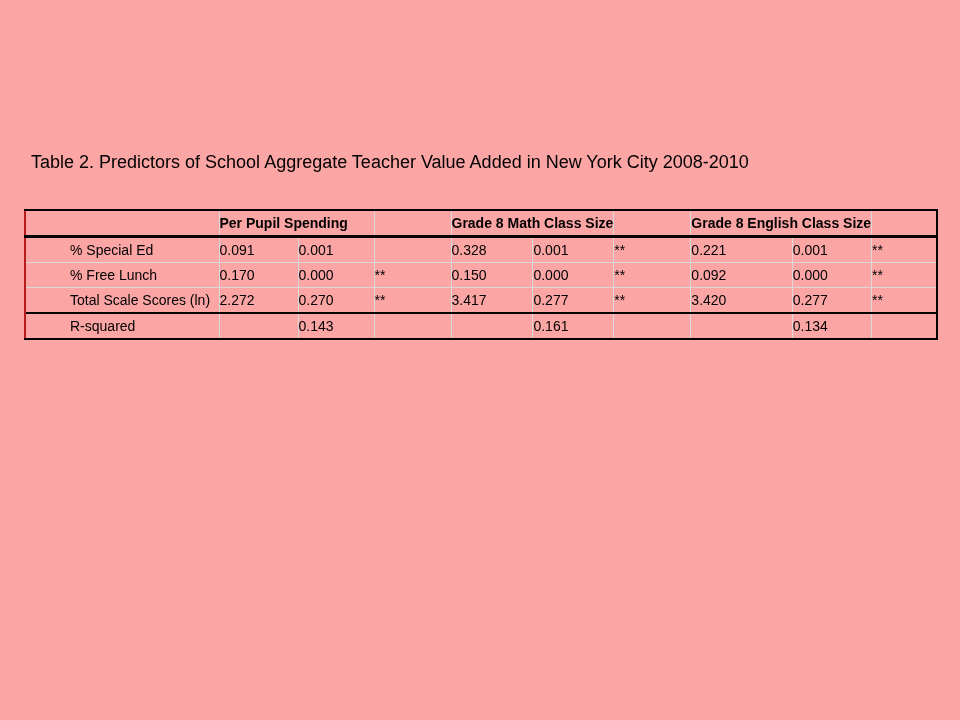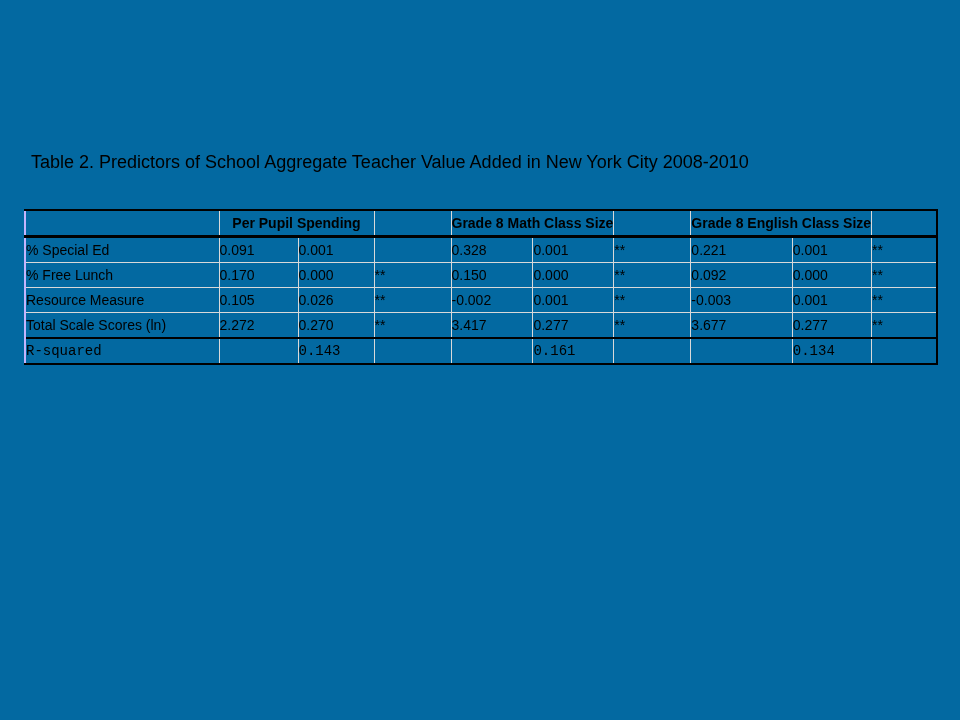--- a/index.html
+++ b/index.html
@@ -1,18 +1,18 @@
 <!DOCTYPE html>
 <html><head>
 <meta charset="utf-8">
 <style>
   * { margin:0; padding:0; box-sizing:border-box; }
   html,body { background:#ffffff; }
   .slide {
-    position:relative; width:960px; height:720px; background:#0369a1;
+    position:relative; width:960px; height:720px; background:#fca5a5;
     font-family:"Liberation Sans", sans-serif; color:#000000; overflow:hidden;
   }
   .title {
     position:absolute; left:31px; top:150px; font-size:18px; line-height:24px;
     color:#000000; white-space:nowrap;
   }
   table.results {
     position:absolute; left:24px; top:209px;
     border-collapse:collapse; table-layout:fixed;
     font-size:14px;
@@ -21,24 +21,24 @@
     height:24px; line-height:24px; padding:0;
     border:1px solid #d9d9d9;
     overflow:visible; white-space:nowrap;
     font-family:"Liberation Sans", sans-serif;
   }
   td.lbl  { text-align:left;  padding-left:4px;  }
   td.num  { padding-right:5px; }
   td.sig  { text-align:left;  padding-left:5px;  }
   td.grp  { font-weight:bold; text-align:left; padding-left:3px; }
   
-  tr.hdr td            { border-top:2px solid #000; border-bottom:3px solid #000;text-align:center; }
-  tr.boxed td:first-child, tr.hdr td:first-child { border-left:2px solid #c4b5fd; }
+  tr.hdr td            { border-top:2px solid #000; border-bottom:3px solid #000; }
+  tr.boxed td:first-child, tr.hdr td:first-child { border-left:2px solid #b91c1c;padding-left:44px; }
   tr.boxed td:last-child,  tr.hdr td:last-child  { border-right:2px solid #000; }
-  tr.rsq td            { border-top:2px solid #000; border-bottom:2px solid #000;font-family:Liberation Mono, monospace; }
+  tr.rsq td            { border-top:2px solid #000; border-bottom:2px solid #000; }
 </style>
 </head>
 <body>
 
 <div class="slide">
 
   <div class="title">Table 2. Predictors of School Aggregate Teacher Value Added in New York City 2008-2010</div>
 
   <table class="results">
     <colgroup>
@@ -85,42 +85,30 @@
       <td class="num">0.000</td>
       <td class="sig">**</td>
       <td class="num">0.150</td>
       <td class="num">0.000</td>
       <td class="sig">**</td>
       <td class="num">0.092</td>
       <td class="num">0.000</td>
       <td class="sig">**</td>
     </tr>
 
-    <tr class="boxed">
-      <td class="lbl">Resource Measure</td>
-      <td class="num">0.105</td>
-      <td class="num">0.026</td>
-      <td class="sig">**</td>
-      <td class="num">-0.002</td>
-      <td class="num">0.001</td>
-      <td class="sig">**</td>
-      <td class="num">-0.003</td>
-      <td class="num">0.001</td>
-      <td class="sig">**</td>
-    </tr>
 
     <tr class="boxed">
       <td class="lbl">Total Scale Scores (ln)</td>
       <td class="num">2.272</td>
       <td class="num">0.270</td>
       <td class="sig">**</td>
       <td class="num">3.417</td>
       <td class="num">0.277</td>
       <td class="sig">**</td>
-      <td class="num">3.677</td>
+      <td class="num">3.420</td>
       <td class="num">0.277</td>
       <td class="sig">**</td>
     </tr>
 
     <tr class="boxed rsq">
       <td class="lbl">R-squared</td>
       <td class="num"></td>
       <td class="num">0.143</td>
       <td class="sig"></td>
       <td class="num"></td>

